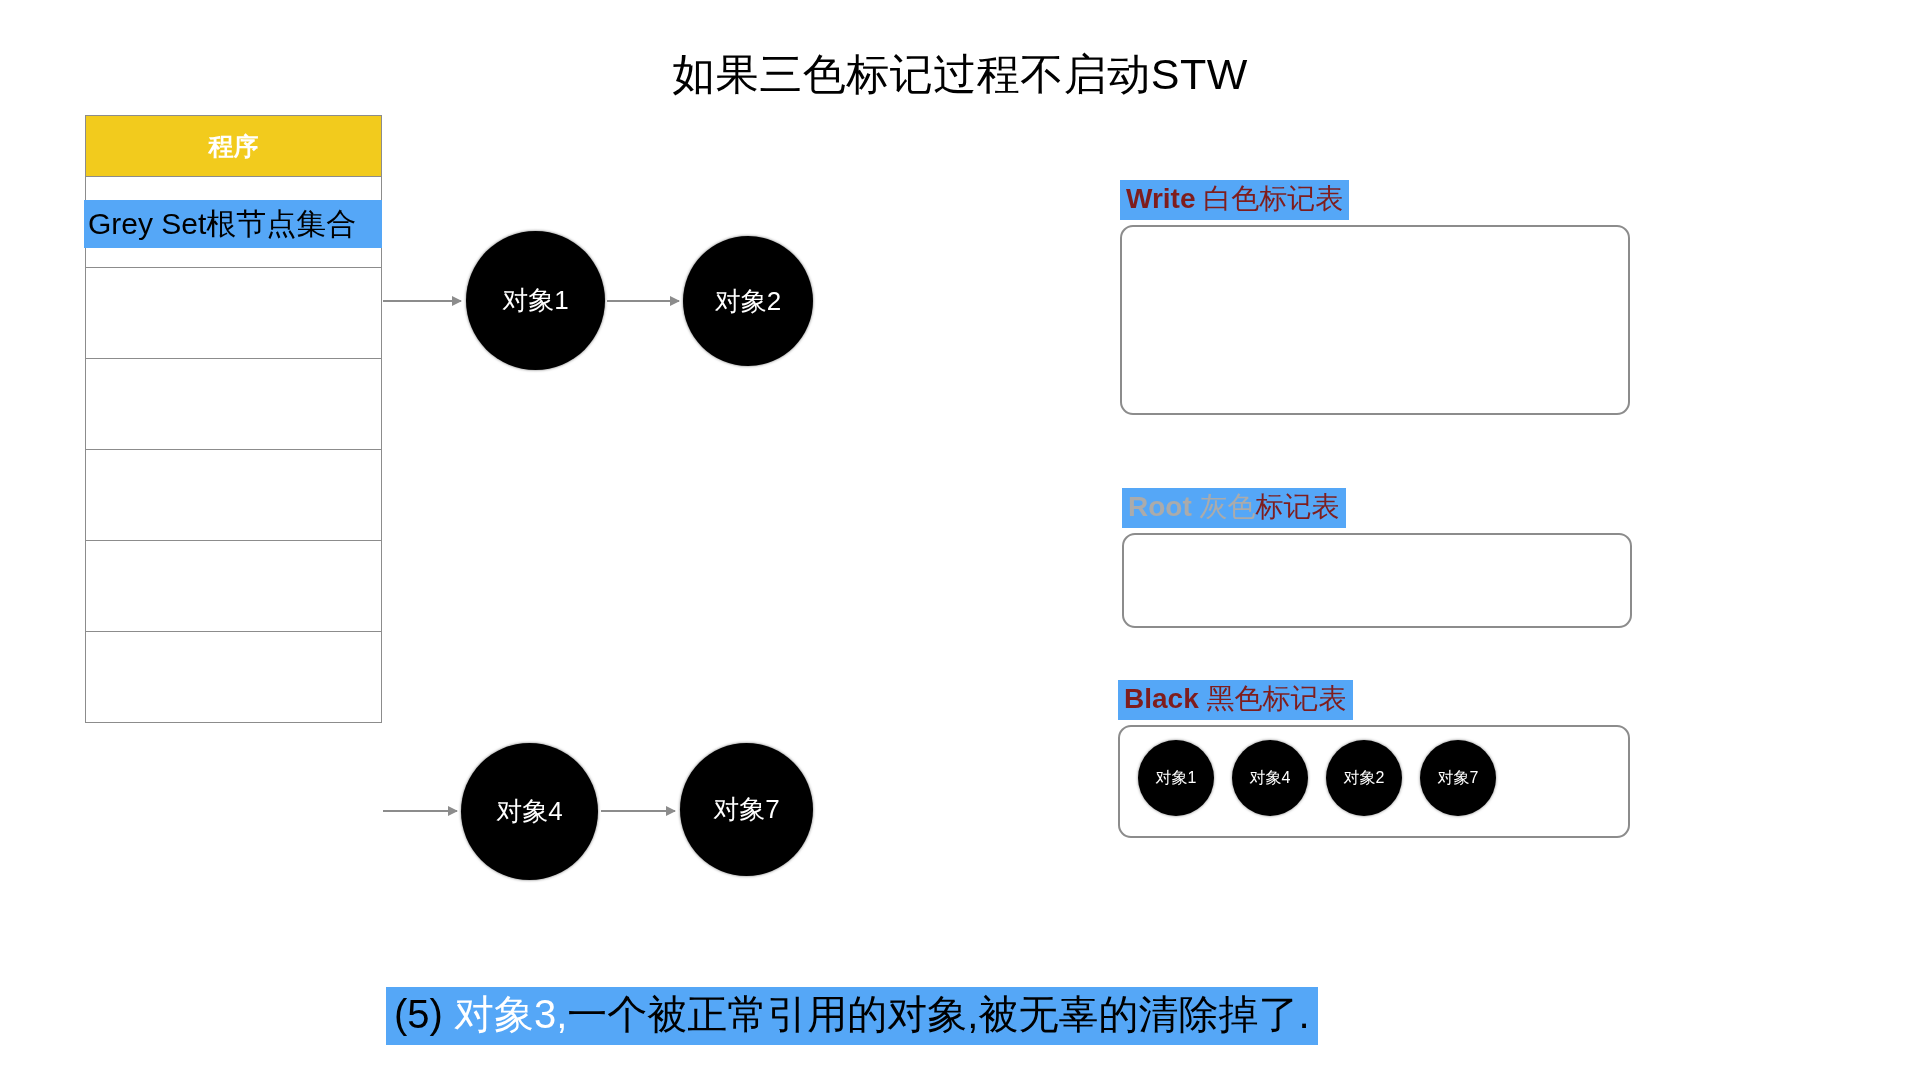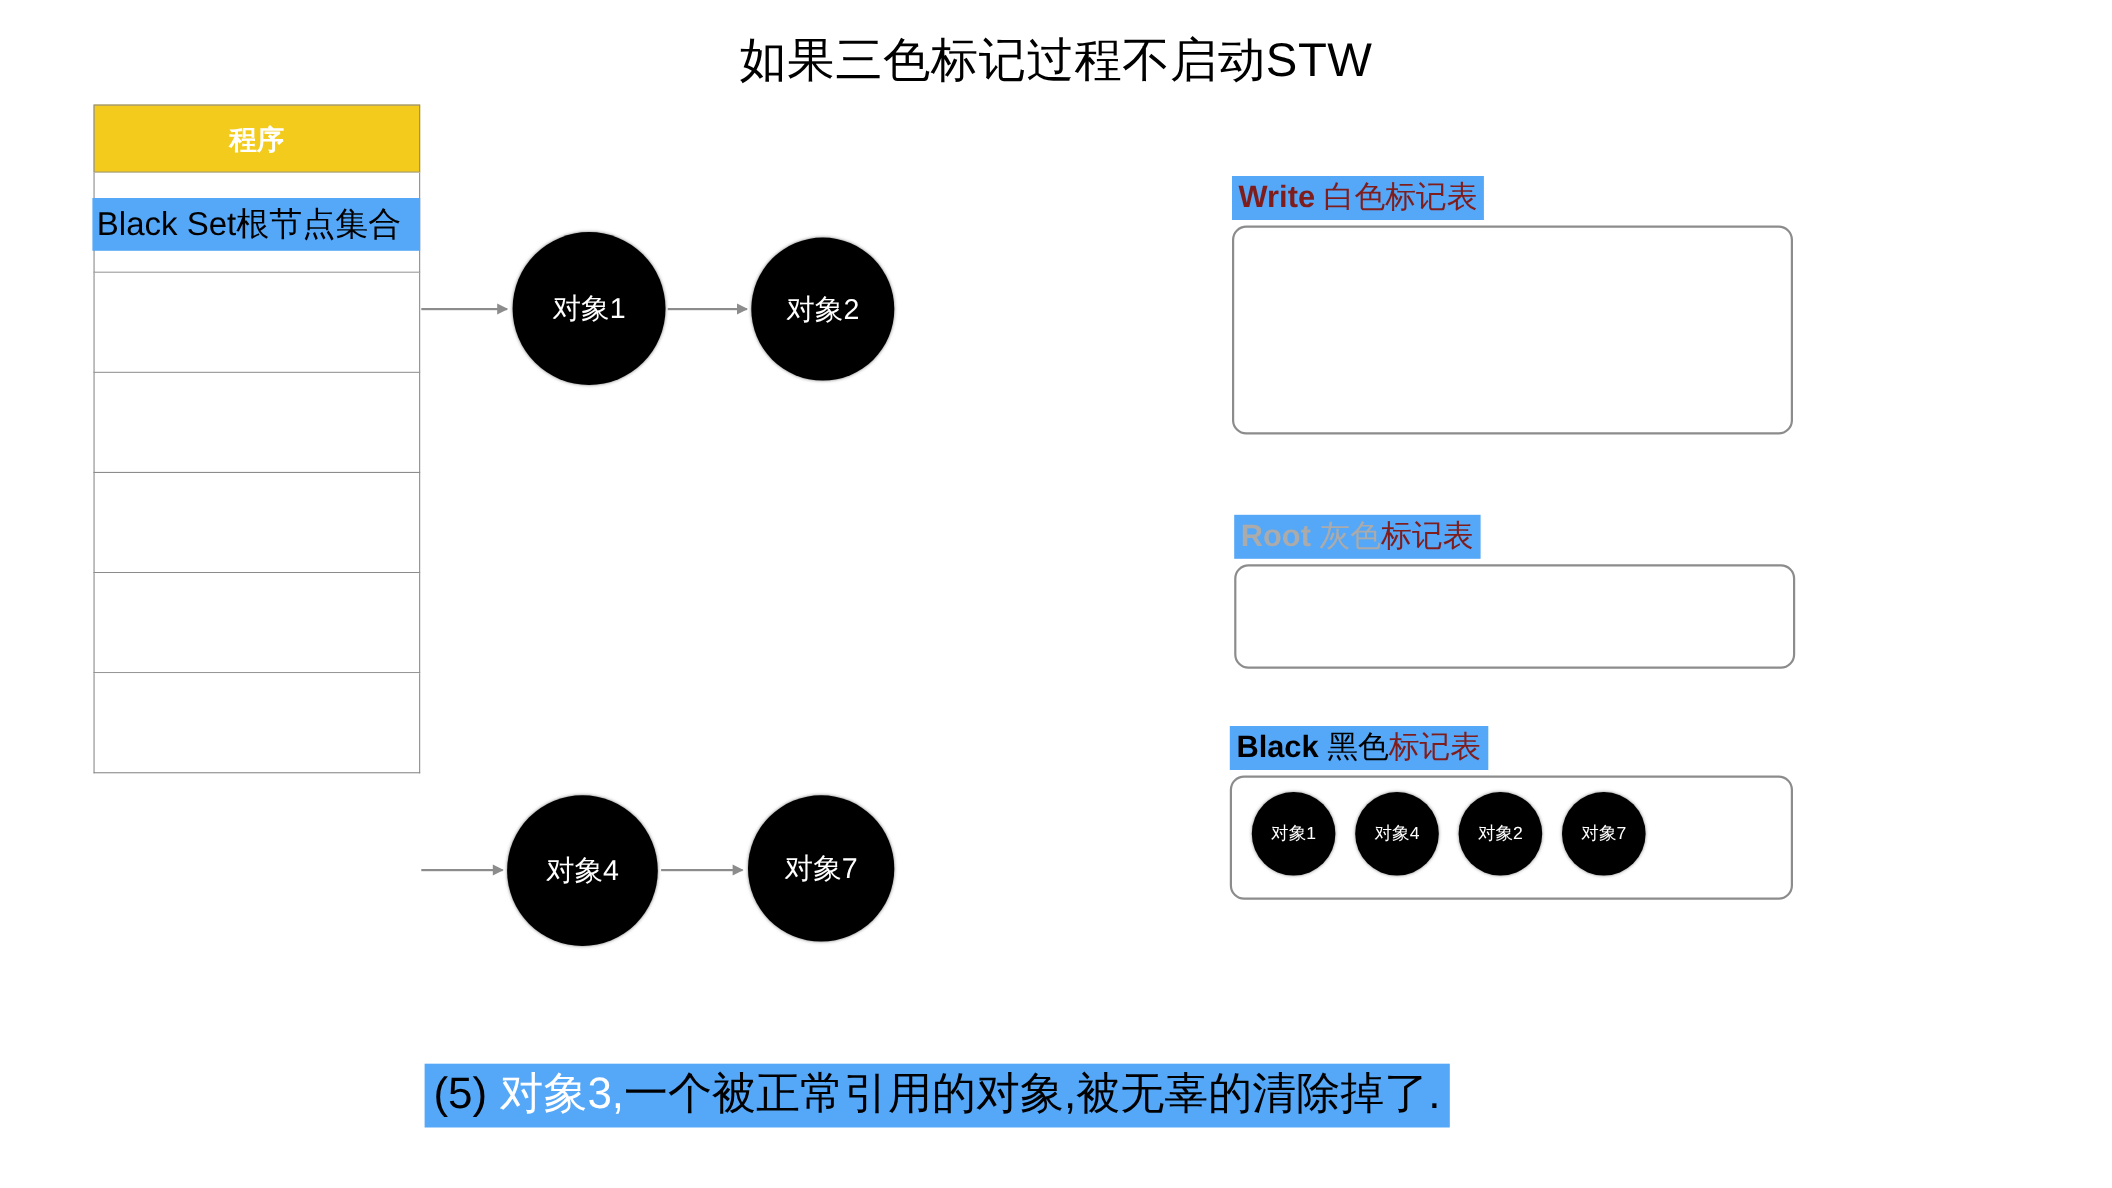--- a/index.html
+++ b/index.html
@@ -7,20 +7,21 @@
     margin: 0; padding: 0;
     width: 1920px; height: 1080px;
     background: #ffffff;
     font-family: "Liberation Sans", "DejaVu Sans", sans-serif;
     overflow: hidden;
   }
   #stage {
     position: relative;
     width: 1920px; height: 924px;
     background: #ffffff;
+    margin-top: 20px;
   }
 
   
   #title {
     position: absolute;
     left: 0; top: 26px;
     width: 1920px;
     text-align: center;
     font-size: 43px;
     color: #000000;
@@ -114,21 +115,21 @@
     padding: 3px 6px 5px 6px;
     white-space: nowrap;
     z-index: 6;
     line-height: 1.15;
   }
   .mark-label .en { font-weight: bold; }
   .mark-label .suffix { color: #7f1d1d; font-weight: normal; }
   .label-white .en, .label-white .cn { color: #7f1d1d; }
   .label-grey  .en, .label-grey .cn  { color: #ababab; font-weight: bold; }
   .label-grey .cn { font-weight: bold; }
-  .label-black .en, .label-black .cn { color: #000000; }
+  .label-black .en, .label-black .cn { color: #7f1d1d; }
   .mark-label .cn { font-weight: normal; }
 
   .mark-box {
     position: absolute;
     border: 2px solid #8c8c8c;
     border-radius: 13px;
     background: #ffffff;
   }
 
   #grp-white { left: 1120px; top: 160px; }
@@ -181,21 +182,21 @@
 
   <div id="program-table">
     <div class="tbl-header">程序</div>
     <div class="tbl-row first"></div>
     <div class="tbl-row"></div>
     <div class="tbl-row"></div>
     <div class="tbl-row"></div>
     <div class="tbl-row"></div>
     <div class="tbl-row"></div>
   </div>
-  <div id="rootset-label">Black Set根节点集合</div>
+  <div id="rootset-label">Grey Set根节点集合</div>
 
   <div class="node" id="node-obj1">对象1</div>
   <div class="node" id="node-obj2">对象2</div>
   <div class="node" id="node-obj4">对象4</div>
   <div class="node" id="node-obj7">对象7</div>
 
   <div class="arrow" id="arrow-root-obj1"></div>
   <div class="arrow" id="arrow-obj1-obj2"></div>
   <div class="arrow" id="arrow-root-obj4"></div>
   <div class="arrow" id="arrow-obj4-obj7"></div>

